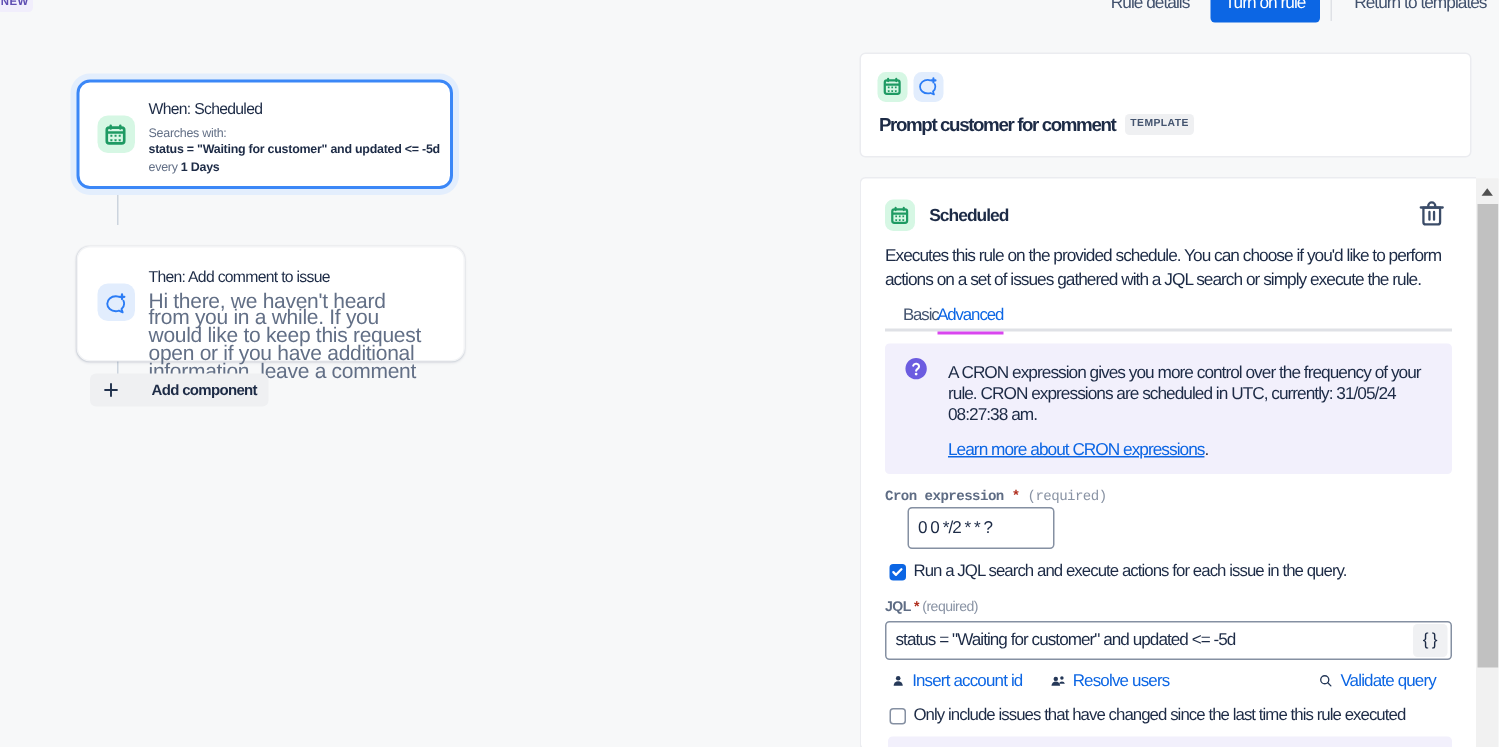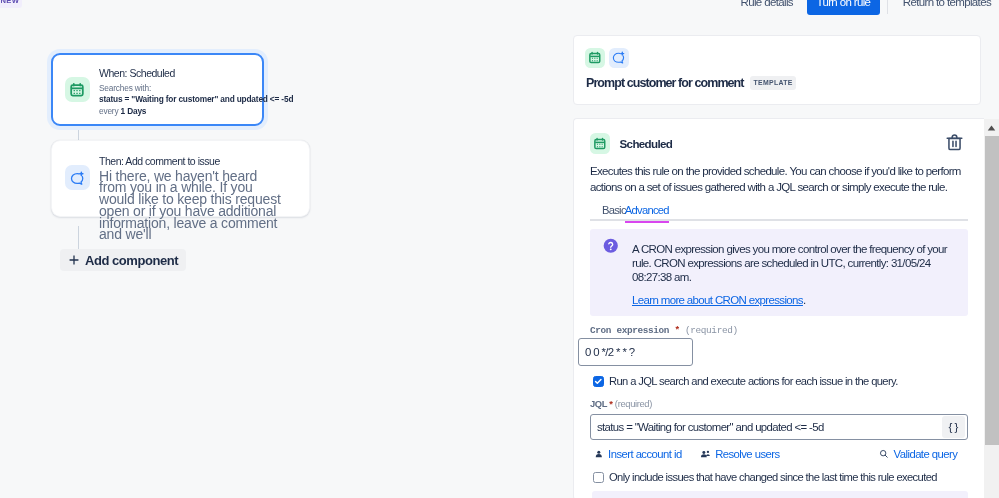--- a/index.html
+++ b/index.html
@@ -15,41 +15,41 @@
     line-height:9px;}
   .hdr{position:absolute;left:733.5px;top:9px;height:27px;display:flex;align-items:center;}
   .hdr-link{color:#42526e;font-size:11.5px;letter-spacing:-0.64px;padding:0 7px 0 7px;line-height:27px;}
   .btn-primary{background:#0c66e4;color:#fff;font-size:11.5px;letter-spacing:-0.64px;
      padding:0 9.5px;height:25.5px;line-height:25.5px;border-radius:3px;}
   .hdr-sep{width:1px;height:22px;background:#dfe1e6;margin:0 7px;}
 
   
   .canvas{position:absolute;left:0;top:20px;width:570px;height:498px;}
   .rule-card{position:absolute;background:#fff;box-sizing:border-box;}
-  .card-sel{left:51px;top:53px;width:213px;height:73px;border-radius:9px;
+  .card-sel{left:51px;top:53px;width:251px;height:73px;border-radius:9px;
      border:2px solid #3b87f7;box-shadow:0 0 0 4px #e3eefd;}
-  .card-plain{left:51px;top:140px;width:259px;height:77px;border-radius:9px;
+  .card-plain{left:51px;top:164px;width:259px;height:77px;border-radius:9px;
      border:1px solid #f3f4f6;
      box-shadow:0 1px 2px rgba(9,30,66,0.10),0 0 1px rgba(9,30,66,0.14);}
 
   .c-icon{position:absolute;width:25px;height:25px;border-radius:7px;}
   .c-icon.green{background:#d6f7e4;}
   .c-icon.blue{background:#e2edfd;}
   .c-icon svg{position:absolute;left:4.6px;top:5.6px;}
 
   .c-title{position:absolute;font-size:10.5px;color:#1d2b46;letter-spacing:-0.47px;line-height:12px;white-space:nowrap;}
   .c-sub{position:absolute;font-size:8.3px;color:#626f86;letter-spacing:-0.17px;line-height:9px;white-space:nowrap;}
   .c-sub b{color:#1d2b46;font-weight:700;}
   .c-text{position:absolute;font-size:14px;color:#626f86;letter-spacing:-0.19px;line-height:11.8px;width:186px;}
 
   .connector{position:absolute;left:78px;width:1px;background:#ccd4de;}
 
   .add-comp{position:absolute;left:60px;top:249px;height:22px;background:#eff0f2;
      border-radius:4px;display:flex;align-items:center;padding:0 8px 0 7px;box-sizing:border-box;}
-  .add-comp .lbl{font-size:13px;color:#1d2b46;font-weight:700;letter-spacing:-0.45px;margin-left:4px;}
+  .add-comp .lbl{font-size:10px;color:#1d2b46;font-weight:700;letter-spacing:-0.45px;margin-left:20px;}
 
   
   .rpanel{position:absolute;left:570px;top:20px;width:429px;height:498px;}
   .pcard{position:absolute;background:#fff;border:1px solid #ebecf0;border-radius:4px;box-sizing:border-box;}
   .pcard-top{left:3px;top:35px;width:408px;height:70px;}
   .pcard-main{left:3px;top:118px;width:411px;height:382px;border-right:none;border-radius:4px 0 0 4px;}
 
   .tmpl-icons{position:absolute;left:11px;top:11.7px;display:flex;gap:4.7px;}
   .t-icon{width:19.5px;height:20.5px;border-radius:5.5px;position:relative;}
   .t-icon.green{background:#d6f7e4;}
@@ -243,21 +243,21 @@
             <circle cx="12" cy="12" r="11" fill="#6c5ce0"></circle>
             <path d="M9.0 9.0a3.1 3.1 0 0 1 6.0 1.0c0 2.1-3.0 2.4-3.0 4.3" stroke="#fff" stroke-width="2.1" fill="none" stroke-linecap="round"></path>
             <circle cx="12" cy="17.6" r="1.45" fill="#fff"></circle>
           </svg>
         </span>
         <div class="itxt">A CRON expression gives you more control over the frequency of your rule. CRON expressions are scheduled in UTC, currently: 31/05/24 08:27:38 am.</div>
         <div class="lrow"><a class="ilink">Learn more about CRON expressions</a><span>.</span></div>
       </div>
 
       <div class="fl" style="left:16px;top:206px;font-family:Liberation Mono, monospace;"><span>Cron expression</span> <span class="star">*</span> <span class="req">(required)</span></div>
-      <div class="inp" style="left:4px;top:219px;width:115px;height:28px;">
+      <div class="inp" style="left:31px;top:219px;width:98px;height:28px;">
             <span>0 0 */2 * * ?</span>
           </div>
 
       <div class="cbrow" style="left:19px;top:256px;">
         <span class="cbox on">
           <svg width="10.5" height="10.5" viewBox="0 0 16 16" style="position:absolute;left:-1px;top:-1px;" aria-hidden="true">
                 <path d="M3.9 8.3l2.7 2.7 5.5-5.6" stroke="#fff" stroke-width="2.3" fill="none" stroke-linecap="round" stroke-linejoin="round"></path>
               </svg>
         </span>
         <span class="cblbl">Run a JQL search and execute actions for each issue in the query.</span>

